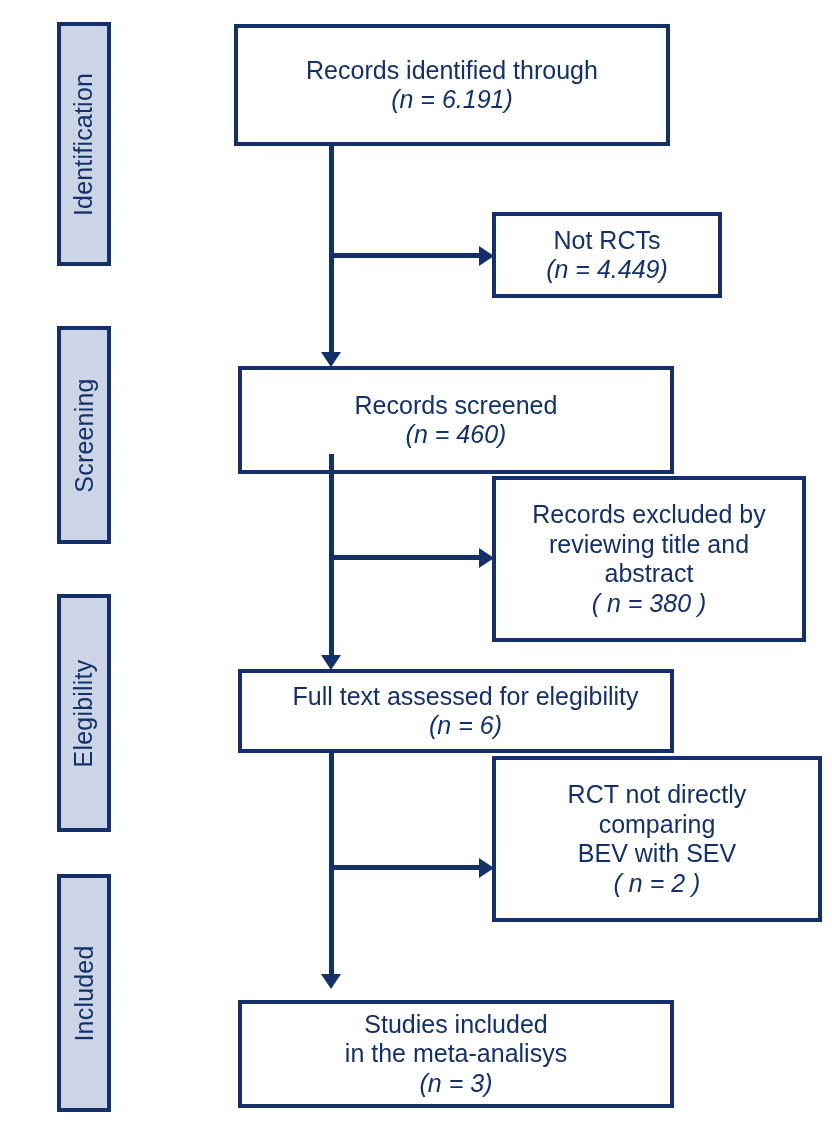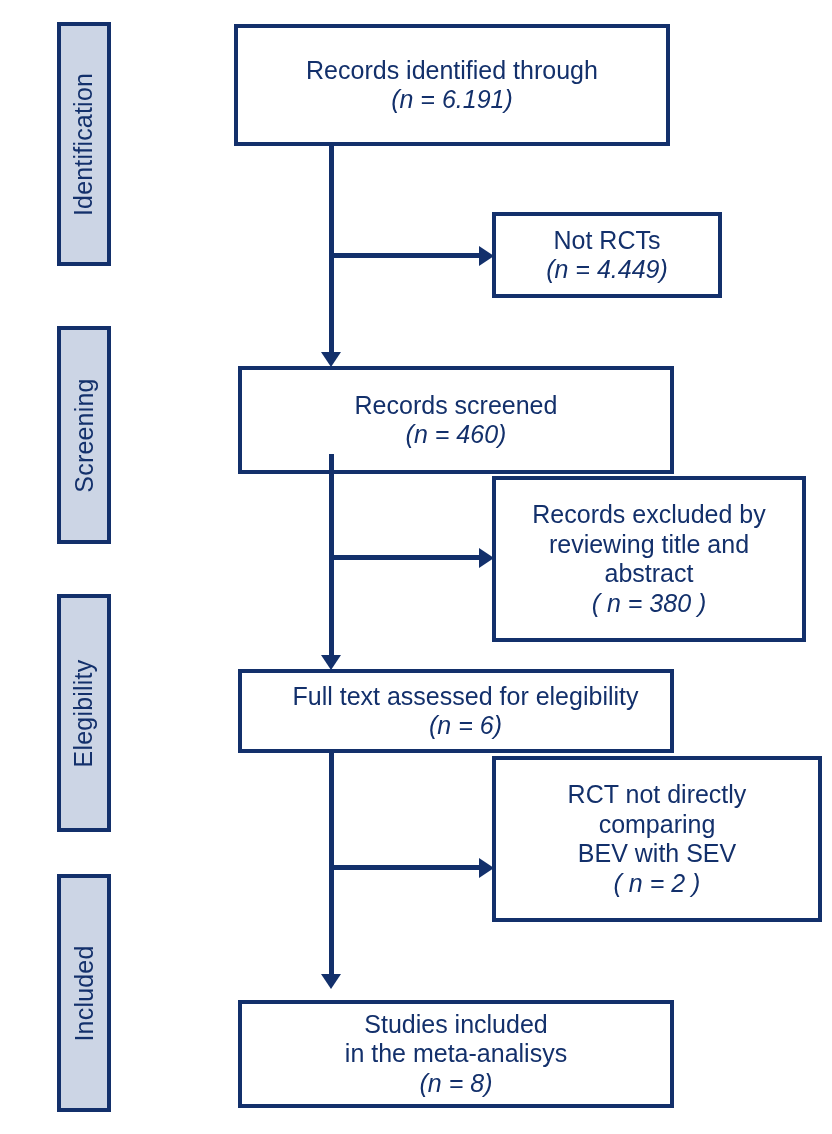--- a/index.html
+++ b/index.html
@@ -160,16 +160,16 @@
   <div class="flow-box" style="left:492px; top:748px; width:330px; height:166px;margin-top:8px;">
     <span class="line">RCT not directly</span>
     <span class="line">comparing</span>
     <span class="line">BEV with SEV</span>
     <span class="count">( n = 2 )</span>
   </div>
 
   <div class="flow-box" style="left:238px; top:1000px; width:436px; height:108px;">
     <span class="line">Studies included</span>
     <span class="line">in the meta-analisys</span>
-    <span class="count">(n = 8)</span>
+    <span class="count">(n = 3)</span>
   </div>
 
 </div>
 
 </body></html>

